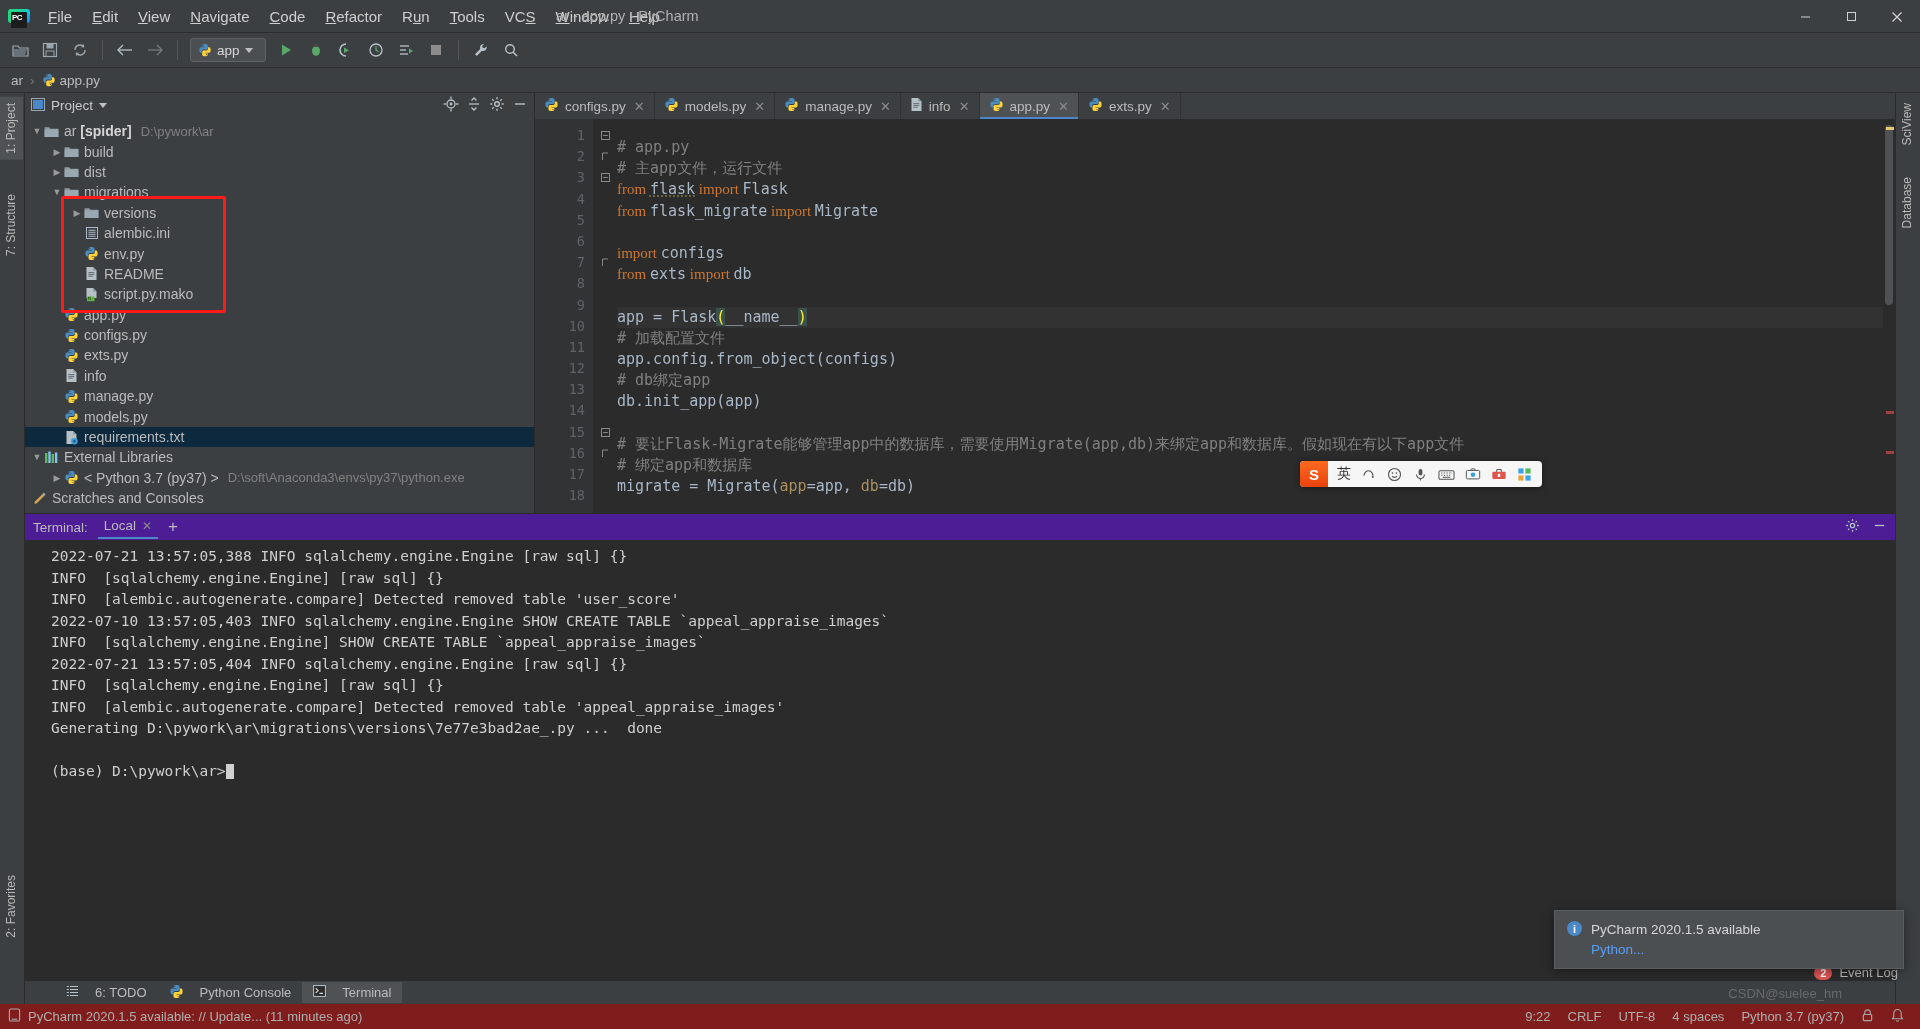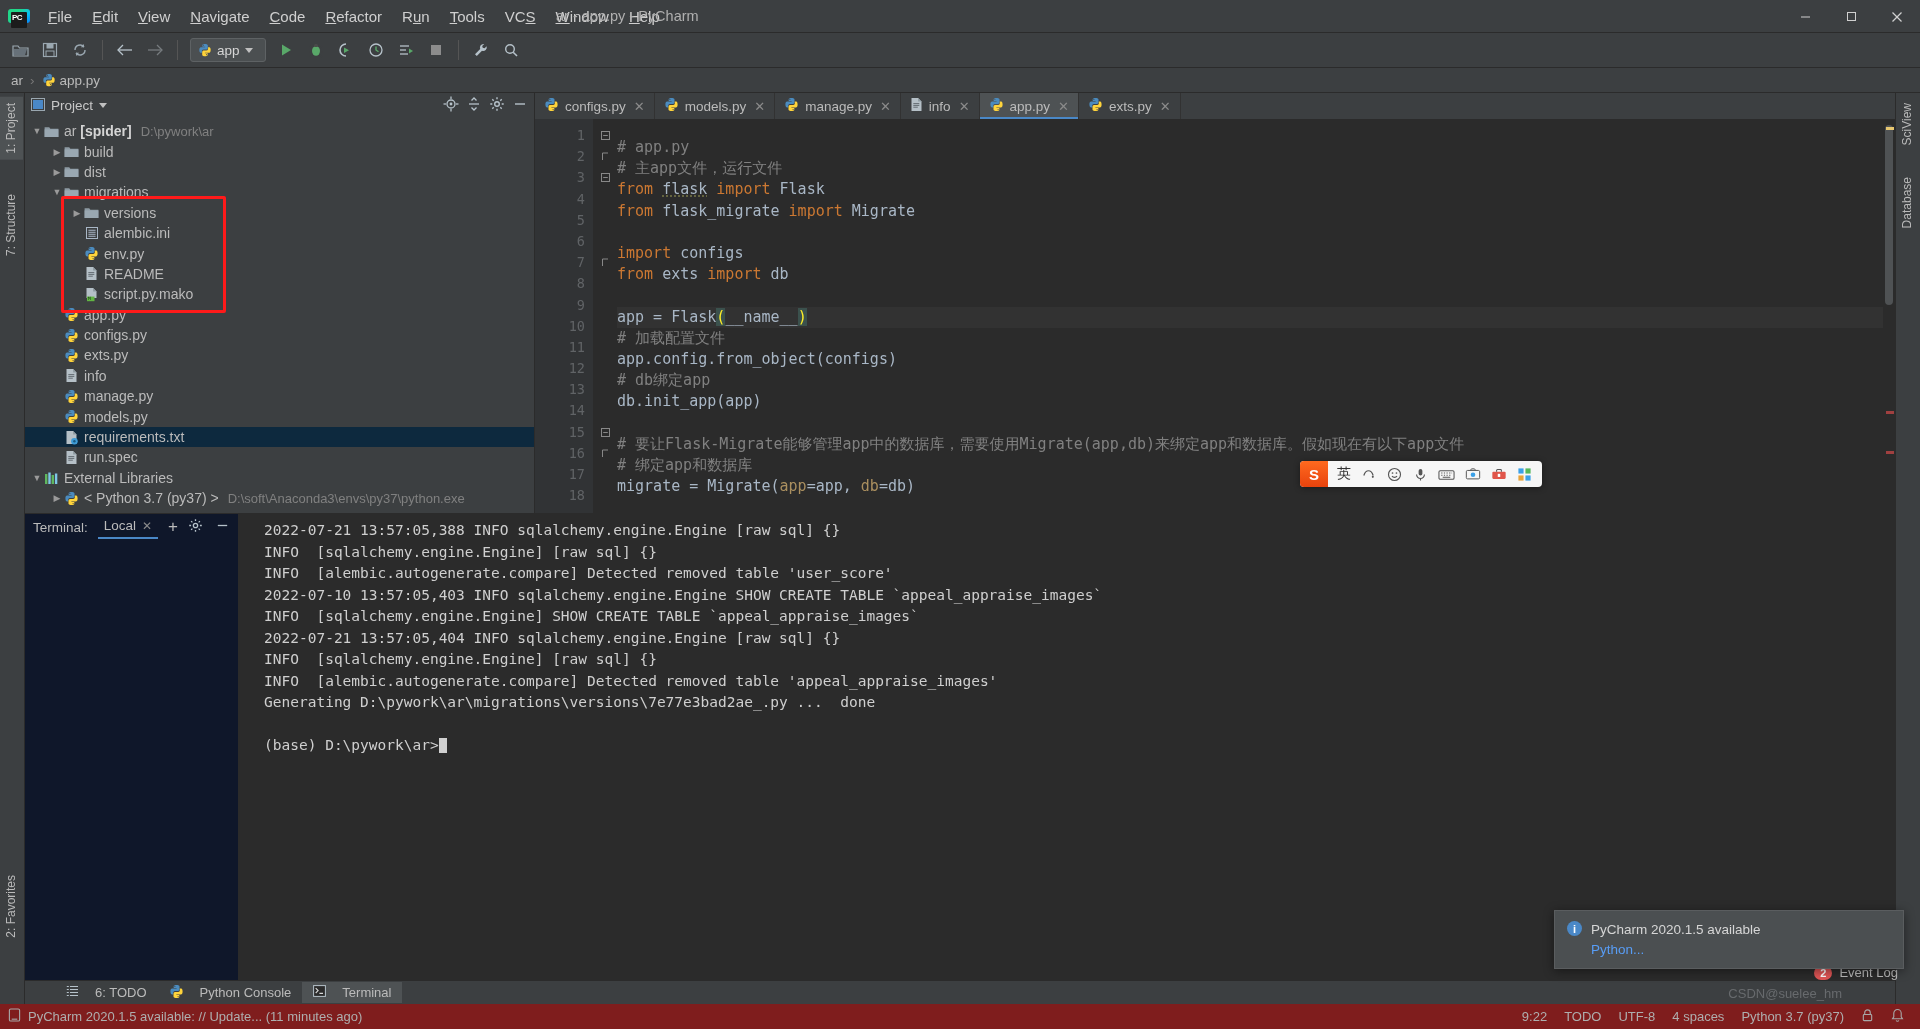--- a/index.html
+++ b/index.html
@@ -91,32 +91,32 @@
   .tab .x{ color:#8b8b8b; font-size:13px; margin-left:2px;}
   .code-wrap{ flex:1; display:flex; background:#2b2b2b; overflow:hidden; position:relative;}
   .gutter{ width:58px; background:#313335; flex:0 0 58px; padding-top:6px; text-align:right;}
   .gutter .ln{ height:21.2px; line-height:21.2px; font-size:13.5px; color:#606366; padding-right:8px; font-family:"DejaVu Sans Mono",monospace;}
   .foldcol{ width:24px; background:#2b2b2b; flex:0 0 24px; padding-top:6px;}
   .foldcol div{ height:21.2px; display:flex; align-items:center; justify-content:center;}
   .code{ flex:1; padding-top:18px; font-family:"DejaVu Sans Mono","Liberation Mono",monospace; font-size:15px; overflow:hidden; position:relative;}
   .cl{ height:21.2px; line-height:21.2px; white-space:pre; color:#a9b7c6;}
   .cl.hl{ background:#323232; }
   .cmt{ color:#808080; }
-  .kw{ color:#cc7832; }
+  .kw{ color:#cc7832;font-family:Liberation Serif, serif; }
   .cls{ color:#a9b7c6; }
   .named{ color:#aa8f5f;}
   .brmatch{ background:#3b514d; color:#ffef28;}
   .und{ text-decoration:underline; text-decoration-style:dotted; text-decoration-color:#7a7a4a;}
 
   .scrollpane{ width:12px; background:#2b2b2b; flex:0 0 12px; position:relative;}
   .scrollthumb{ position:absolute; left:2px; width:8px; background:#4f5254; border-radius:4px;}
   .marker{ position:absolute; right:1px; width:8px; height:3px;}
 
   
-  .lower{ flex:1; display:flex; flex-direction:row; background:#0f172a; min-height:0; border-top:1px solid #2b2b2b;}
+  .lower{ flex:1; display:flex; flex-direction:column; background:#4c1d95; min-height:0; border-top:1px solid #2b2b2b;}
   .term-head{ height:26px; display:flex; align-items:center; padding:0 8px; gap:10px; font-size:13.5px; color:#bbb; flex:0 0 26px;}
   .term-head .lbl{ color:#bbb;}
   .term-tab{ display:flex;align-items:center;gap:6px; padding:3px 6px 4px; border-bottom:2px solid #4a88c7;}
   .term-head .right{ margin-left:auto; display:flex; gap:12px; align-items:center;}
   .term-body{ flex:1; background:#2b2b2b; font-family:"DejaVu Sans Mono","Liberation Mono",monospace;
      font-size:14.5px; color:#cfcfcf; padding:6px 0 0 26px; overflow:hidden; line-height:21.5px;}
   .term-body div{ white-space:pre; }
   .blockcur{ display:inline-block; width:8px; height:15px; background:#d0d0d0; vertical-align:-3px;}
 
   
@@ -523,31 +523,20 @@
                 <span class="arrow none"></span>
                 <span class="ficon">
                   <svg width="14" height="15" viewBox="0 0 14 15">
                     <path d="M1.5 1h6.6l3.4 3.4V14H1.5z" fill="#b5c0c7"></path>
                     <path d="M8.1 1v3.4h3.4" fill="#8e9aa1"></path>
                     <circle cx="9.4" cy="11.2" r="3.3" fill="#3e9bd6"></circle>
                     <circle cx="9.4" cy="11.2" r="1.2" fill="#1b5a81"></circle>
                   </svg>
                 </span>
                 <span class="label">requirements.txt</span>
-              </div>
-              <div class="row" style="padding-left: 26px;">
-                <span class="arrow none"></span>
-                <span class="ficon">
-                  <svg width="13" height="15" viewBox="0 0 13 15">
-                    <path d="M1.5 1h6.6l3.4 3.4V14H1.5z" fill="#b5c0c7"></path>
-                    <path d="M8.1 1v3.4h3.4" fill="#8e9aa1"></path>
-                    <path d="M3.3 6.6h6M3.3 8.4h6M3.3 10.2h4.5" stroke="#5a6268" stroke-width=".9"></path>
-                  </svg>
-                </span>
-                <span class="label">run.spec</span>
               </div>
               <div class="row" style="padding-left: 6px;">
                 <span class="arrow">▼</span>
                 <span class="ficon">
                   <svg width="15" height="14" viewBox="0 0 15 14">
                     <rect x="1" y="3" width="2.4" height="10" fill="#5fb85f"></rect>
                     <rect x="4.3" y="1.5" width="2.4" height="11.5" fill="#7fc7e8"></rect>
                     <rect x="7.6" y="4" width="2.4" height="9" fill="#5fb85f"></rect>
                     <rect x="10.9" y="2.5" width="2.4" height="10.5" fill="#7fc7e8"></rect>
                   </svg>
@@ -801,21 +790,21 @@
   <div class="status">
     <span style="margin-right:7px;">
       <svg width="13" height="14" viewBox="0 0 14 15">
           <rect x="1.5" y="1" width="11" height="13" rx="1.5" fill="none" stroke="#a8a8a8" stroke-width="1.2"></rect>
           <line x1="4" y1="12" x2="10" y2="12" stroke="#a8a8a8" stroke-width="1.2"></line>
         </svg>
     </span>
     <span>PyCharm 2020.1.5 available: // Update... (11 minutes ago)</span>
     <span class="right">
       <span>9:22</span>
-      <span>TODO</span>
+      <span>CRLF</span>
       <span>UTF-8</span>
       <span>4 spaces</span>
       <span>Python 3.7 (py37)</span>
       <span>
         <svg width="13" height="14" viewBox="0 0 14 15">
             <path d="M4 7V5a3 3 0 016 0v2" fill="none" stroke="#a8a8a8" stroke-width="1.2"></path>
             <rect x="2.5" y="7" width="9" height="6.5" rx="1" fill="none" stroke="#a8a8a8" stroke-width="1.2"></rect>
           </svg>
       </span>
       <span>

